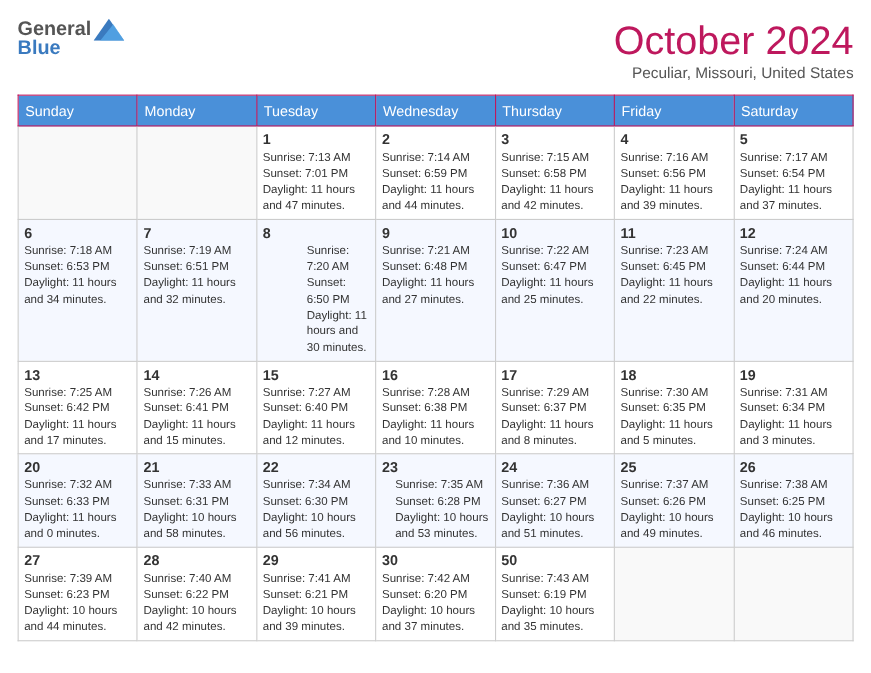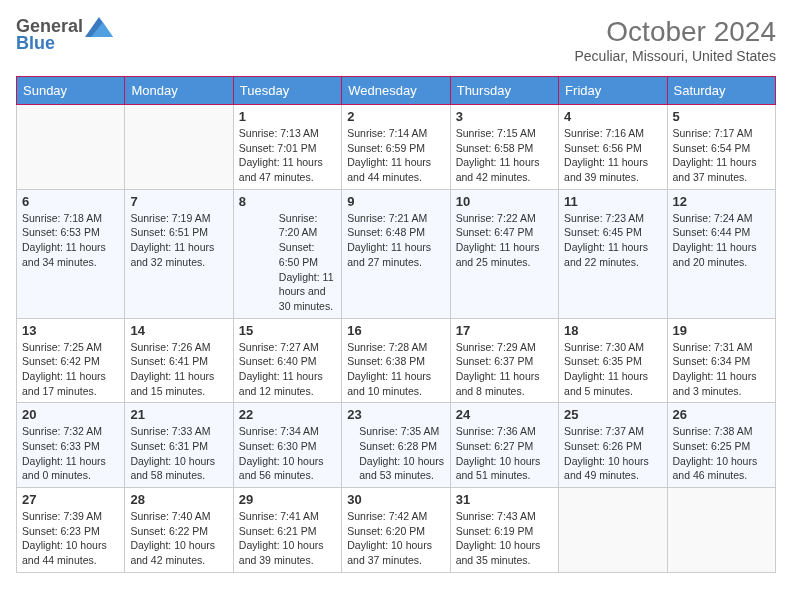--- a/index.html
+++ b/index.html
@@ -32,23 +32,23 @@
     .logo-blue { color: #3a7abf; font-size: 18px; font-weight: bold; }
     .logo-icon {
       width: 28px;
       height: 20px;
       margin-left: 2px;
     }
     .title-area {
       text-align: right;
     }
     .month-title {
-      font-size: 28px;
+      font-size: 36px;
       font-weight: normal;
-      color: #737373;
+      color: #be185d;
     }
     .location {
       font-size: 14px;
       color: #555;
     }
     table {
       width: 100%;
       border-collapse: collapse;
       table-layout: fixed;
     }
@@ -305,21 +305,21 @@
 Sunset: 6:21 PM
 Daylight: 10 hours and 39 minutes.</div>
         </td>
         <td>
           <div class="day-number">30</div>
           <div class="day-detail" style="white-space: pre-line;">Sunrise: 7:42 AM
 Sunset: 6:20 PM
 Daylight: 10 hours and 37 minutes.</div>
         </td>
         <td>
-          <div class="day-number">31</div>
+          <div class="day-number">50</div>
           <div class="day-detail" style="white-space: pre-line;">Sunrise: 7:43 AM
 Sunset: 6:19 PM
 Daylight: 10 hours and 35 minutes.</div>
         </td>
         <td class="empty"></td>
         <td class="empty"></td>
       </tr>
     </tbody>
 </table>
 

